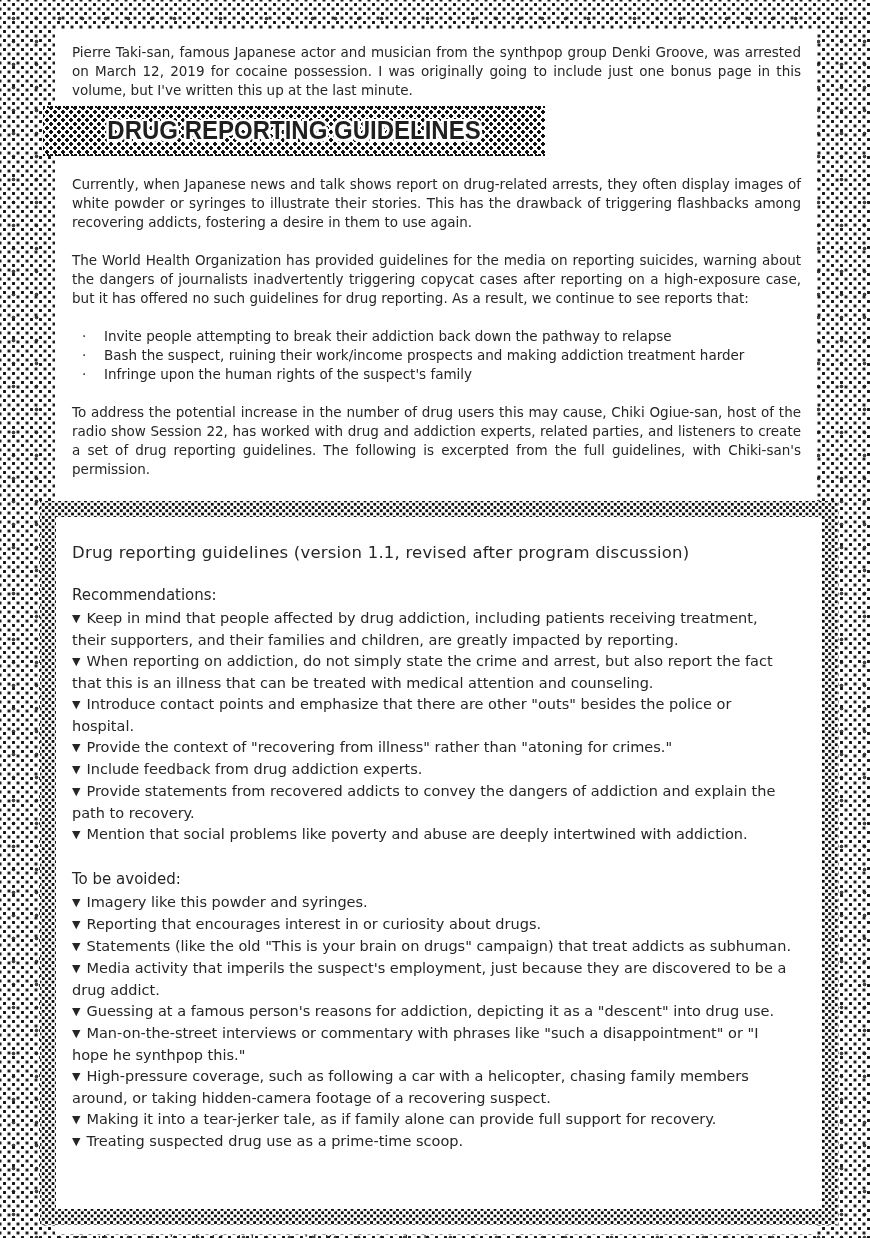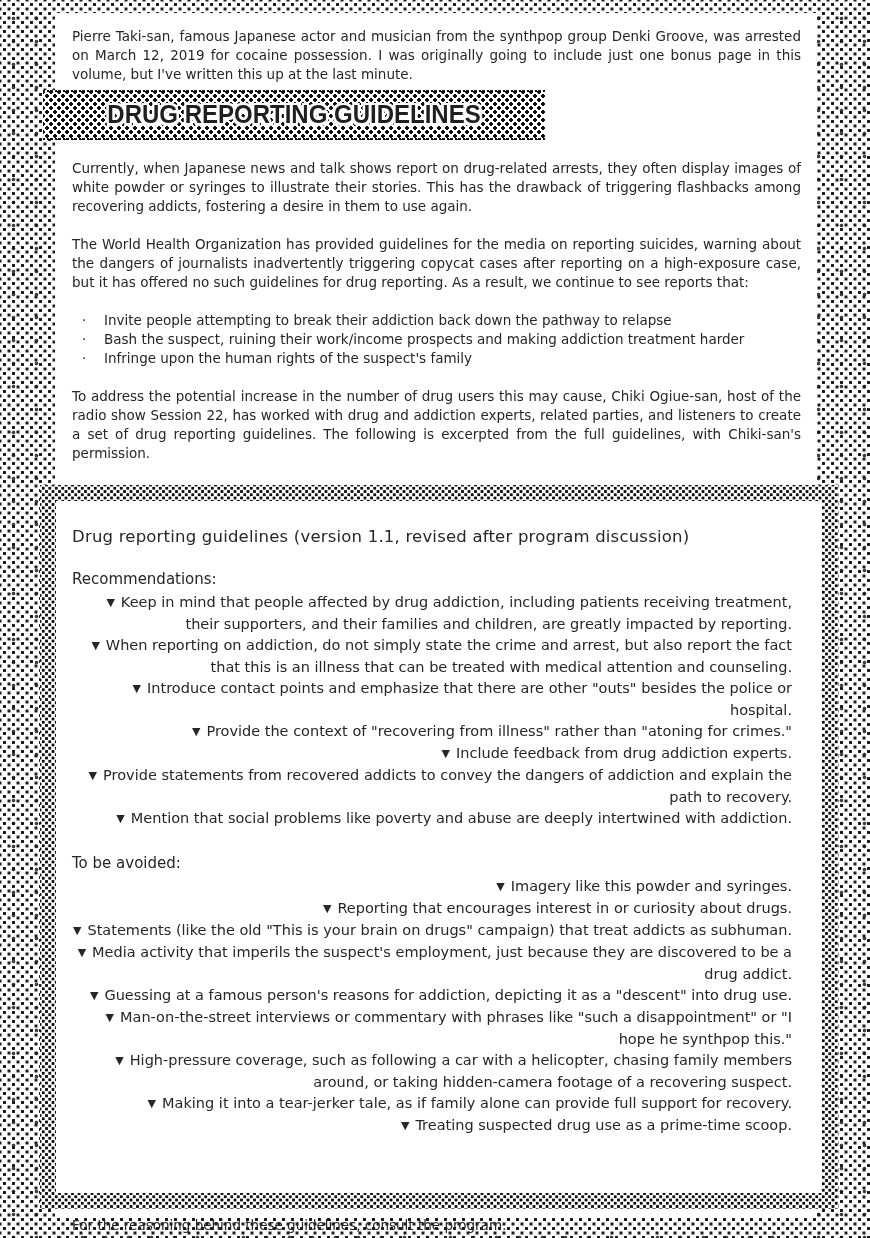--- a/index.html
+++ b/index.html
@@ -13,21 +13,21 @@
     background-image:
       radial-gradient(circle, #161616 1.4px, transparent 1.55px),
       radial-gradient(circle, #161616 1.4px, transparent 1.55px),
       radial-gradient(circle, rgba(22,22,22,0.8) 1.9px, transparent 2.05px);
     background-size: 9px 9px, 9px 9px, 23px 23px;
     background-position: 0 0, 4.5px 4.5px, 2px 7px;
     overflow:hidden;
   }
 
   .sheet {
-    position:absolute; left:55px; top:13px;
+    position:absolute; left:55px; top:29px;
     width:762px; height:1205px;
     background:#ffffff;
   }
 
   
   .banner {
     margin:6px 0 0 -12px;
     width:502px; height:50px;
     display:flex; align-items:center; justify-content:center;
     background-color:#fff;
@@ -72,21 +72,21 @@
   }
   .guide-inner {
     background:#fff;
     height:692px;
     padding:26px 30px 0 16px;
     overflow:hidden;
   }
   .guide-inner h2 { font-size:16.5px; font-weight:400; letter-spacing:0.2px; color:#262626; }
   .guide-inner h3 { font-size:15px; font-weight:400; margin-top:24px; color:#262626; }
   .tri-list { list-style:none; margin-top:4px; }
-  .tri-list li { font-size:14.5px; line-height:21px; color:#262626;text-align:right; }
+  .tri-list li { font-size:14.5px; line-height:21px; color:#262626; }
   .tri { font-size:11px; margin-right:6px; position:relative; top:-1px; }
 
   
   .footer { margin-top:7px; padding-left:17px; font-size:13.5px; line-height:19px; }
 </style>
 </head>
 <body>
 
 <div class="sheet">
 

